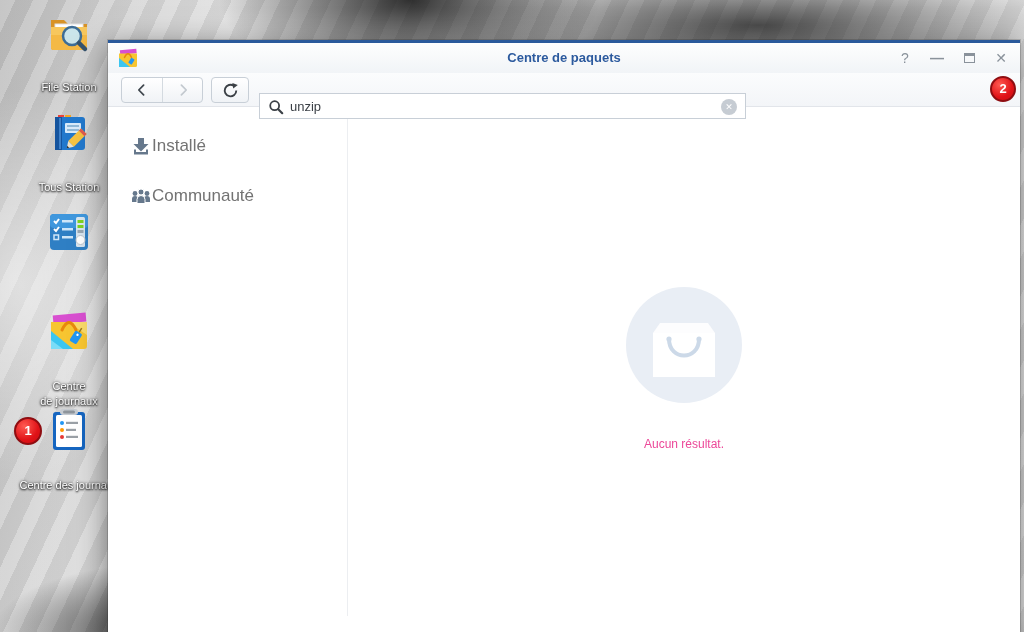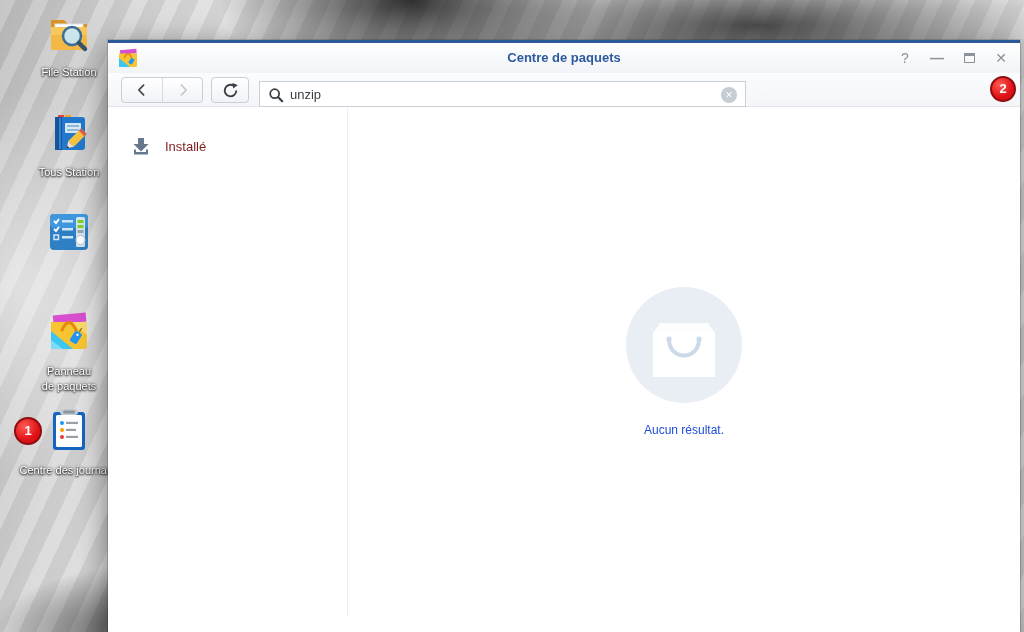--- a/index.html
+++ b/index.html
@@ -13,21 +13,21 @@
       radial-gradient(ellipse 260px 100px at 17% 100%, rgba(5,5,5,.8), transparent 70%),
       radial-gradient(ellipse 520px 110px at 70% 103%, rgba(40,40,40,.65), transparent 65%),
       radial-gradient(ellipse 180px 260px at 2% 45%, rgba(255,255,255,.5), transparent 75%),
       repeating-linear-gradient(115deg, rgba(255,255,255,.14) 0 14px, rgba(110,110,110,.10) 14px 30px),
       linear-gradient(100deg, #bdbdbd 0%, #d6d6d6 12%, #ececec 32%, #e2e2e2 55%, #f1f1f1 78%, #ebebeb 100%);
   }
 
   
   .dicon { position:absolute; left:0; width:138px; text-align:center; }
   .dicon svg { display:block; margin:0 auto; }
-  .dlabel { margin-top:9px; font-size:11px; color:#fff; line-height:15px;
+  .dlabel { margin-top:24px; font-size:11px; color:#fff; line-height:15px;
             text-shadow:0 1px 2px rgba(0,0,0,.95), 0 0 3px rgba(0,0,0,.8); }
   .dbadge { position:absolute; width:28px; height:28px; border-radius:50%;
             background:radial-gradient(circle at 35% 30%, #ff5a52, #e01217 60%, #c90d12);
             border:2px solid #8e0d11; color:#fff; font-size:13px; font-weight:bold;
             line-height:24px; text-align:center; z-index:5; }
 
   
   .window { position:absolute; left:108px; top:40px; width:912px; height:613px;
             background:#fff; border-top:3px solid #2b5a9b; z-index:10;
             box-shadow:0 8px 28px rgba(0,0,0,.5), 0 0 0 1px rgba(0,0,0,.15); }
@@ -49,21 +49,21 @@
              border-bottom:1px solid #e2e5ea; }
   .tbtn { position:absolute; top:4px; height:26px;
           background:linear-gradient(#ffffff, #f0f3f6);
           border:1px solid #c8cfd7; border-radius:4px; cursor:pointer; }
   .navgroup { position:absolute; top:4px; left:13px; height:26px; display:flex;
               border:1px solid #c8cfd7; border-radius:4px; overflow:hidden;
               background:linear-gradient(#ffffff, #f0f3f6); }
   .navbtn { width:40px; height:24px; display:flex; align-items:center; justify-content:center; cursor:pointer; }
   .navbtn + .navbtn { border-left:1px solid #d4dae0; }
   .refresh { left:103px; width:38px; display:flex; align-items:center; justify-content:center; }
-  .searchbox { position:absolute; top:8px; left:151px; width:487px; height:26px;
+  .searchbox { position:absolute; top:20px; left:151px; width:487px; height:26px;
                background:#fff; border:1px solid #c8cfd7; border-radius:0; }
   .searchbox input { position:absolute; left:30px; top:1px; width:420px; height:22px;
                      border:none; outline:none; font-size:13px; color:#3a3f45;
                      font-family:"Liberation Sans", sans-serif; background:transparent; }
   .search-mag { position:absolute; left:8px; top:5px; }
   .search-clear { position:absolute; right:8px; top:5px; width:16px; height:16px;
                   border-radius:50%; background:#c6ccd3; color:#fff; font-size:9px;
                   line-height:16px; text-align:center; cursor:pointer; }
   .btn-label { display:block; width:100%; height:24px; line-height:24px; text-align:center;
                font-size:13px; color:#505a64; }
@@ -73,24 +73,24 @@
             background:radial-gradient(circle at 35% 30%, #ff5a52, #e01217 60%, #c90d12);
             border:2px solid #8e0d11; color:#fff; font-size:13px; font-weight:bold;
             line-height:22px; text-align:center; z-index:6; }
 
   
   .content { display:flex; height:509px; background:#fff; }
   .sidebar { width:240px; border-right:1px solid #eceef1; padding-top:19px; }
   .side-item { height:40px; margin-bottom:10px; display:flex; align-items:center;
                padding-left:22px; cursor:pointer; }
   .side-item svg { flex:0 0 auto; }
-  .side-label { margin-left:13px; font-size:13px; color:#7f1d1d; }
+  .side-label { margin-left:0; font-size:17px; color:#737373; }
   .main { flex:1; display:flex; flex-direction:column; align-items:center; }
   .empty-wrap { margin-top:180px; text-align:center; }
-  .empty-text { margin-top:16px; font-size:12px; color:#1d4ed8; }
+  .empty-text { margin-top:30px; font-size:12px; color:#ec4899; }
 </style>
 </head>
 <body>
 
 <div class="dicon" style="top:8px;">
   <svg width="48" height="48" viewBox="0 0 48 48">
     <path d="M6 12 h13 l4 4 h19 v23 a3 3 0 0 1 -3 3 H9 a3 3 0 0 1 -3 -3 z" fill="#d89327"></path>
     <rect x="10" y="16" width="28" height="9" fill="#fff" stroke="#e0e0e0"></rect>
     <rect x="6" y="19" width="36" height="23" rx="2" fill="#f4b945"></rect>
     <rect x="6" y="19" width="36" height="8" fill="#f7c75d"></rect>
@@ -146,22 +146,22 @@
     <path d="M6 42 V24 l22 18 z" fill="#3cc6f0"></path>
     <path d="M6 42 V33 l12 9 z" fill="#7adcf7"></path>
     <path d="M17 23 q7 -15 14 0" fill="none" stroke="#e8890c" stroke-width="3" stroke-linecap="round"></path>
     <g transform="rotate(32 33 27)">
       <line x1="33" y1="20" x2="33" y2="25" stroke="#9a7b20" stroke-width="1.5"></line>
       <rect x="29" y="25" width="8" height="12" rx="1.5" fill="#2196f3"></rect>
       <circle cx="33" cy="28" r="1.2" fill="#fff"></circle>
     </g>
   </svg>
   <div class="dlabel">
-    <div>Panneau</div>
-    <div>de paquets</div>
+    <div>Centre</div>
+    <div>de journaux</div>
   </div>
 </div>
 
 <div class="dicon" style="top:406px;">
   <div class="dbadge" style="left:14px; top:11px;">1</div>
   <svg width="48" height="48" viewBox="0 0 48 48">
     <rect x="8" y="6" width="32" height="38" rx="3" fill="#1565c0"></rect>
     <rect x="11" y="9" width="26" height="32" rx="1.5" fill="#fff"></rect>
     <rect x="15" y="3" width="18" height="6" rx="3" fill="#c6cbd1"></rect>
     <rect x="18" y="4.5" width="12" height="3" rx="1.5" fill="#8e959c"></rect>
@@ -236,20 +236,31 @@
         <svg width="22" height="22" viewBox="0 0 22 22">
           <path d="M8 3 h6 v6 h4.5 L11 16.5 3.5 9 H8 z" fill="#66788c"></path>
           <path d="M4 17 h14 v2.5 H4 z" fill="#66788c"></path>
           <rect x="4" y="14.5" width="2" height="3" fill="#66788c"></rect>
           <rect x="16" y="14.5" width="2" height="3" fill="#66788c"></rect>
         </svg>
         <span class="side-label">Installé</span>
       </div>
 
 
+      <div class="side-item">
+        <svg width="22" height="22" viewBox="0 0 22 22">
+          <circle cx="5" cy="8.5" r="2.4" fill="#66788c"></circle>
+          <path d="M2 17 v-3 a3 3 0 0 1 3 -3 a3 3 0 0 1 3 3 v3 z" fill="#66788c"></path>
+          <circle cx="17" cy="8.5" r="2.4" fill="#66788c"></circle>
+          <path d="M14 17 v-3 a3 3 0 0 1 3 -3 a3 3 0 0 1 3 3 v3 z" fill="#66788c"></path>
+          <circle cx="11" cy="7" r="3" fill="#66788c" stroke="#fff" stroke-width="1"></circle>
+          <path d="M7 18.5 v-4 a4 4 0 0 1 4 -4 a4 4 0 0 1 4 4 v4 z" fill="#66788c" stroke="#fff" stroke-width="1"></path>
+        </svg>
+        <span class="side-label">Communauté</span>
+      </div>
 
     </div>
 
     <div class="main">
       <div class="empty-wrap">
         <svg width="116" height="116" viewBox="0 0 116 116">
           <circle cx="58" cy="58" r="58" fill="#e9eef5"></circle>
           <path d="M34 36 h48 l7 10 H27 z" fill="#fdfdfe"></path>
           <rect x="27" y="46" width="62" height="2" fill="#eef2f7"></rect>
           <rect x="27" y="46" width="62" height="44" fill="#fff"></rect>

